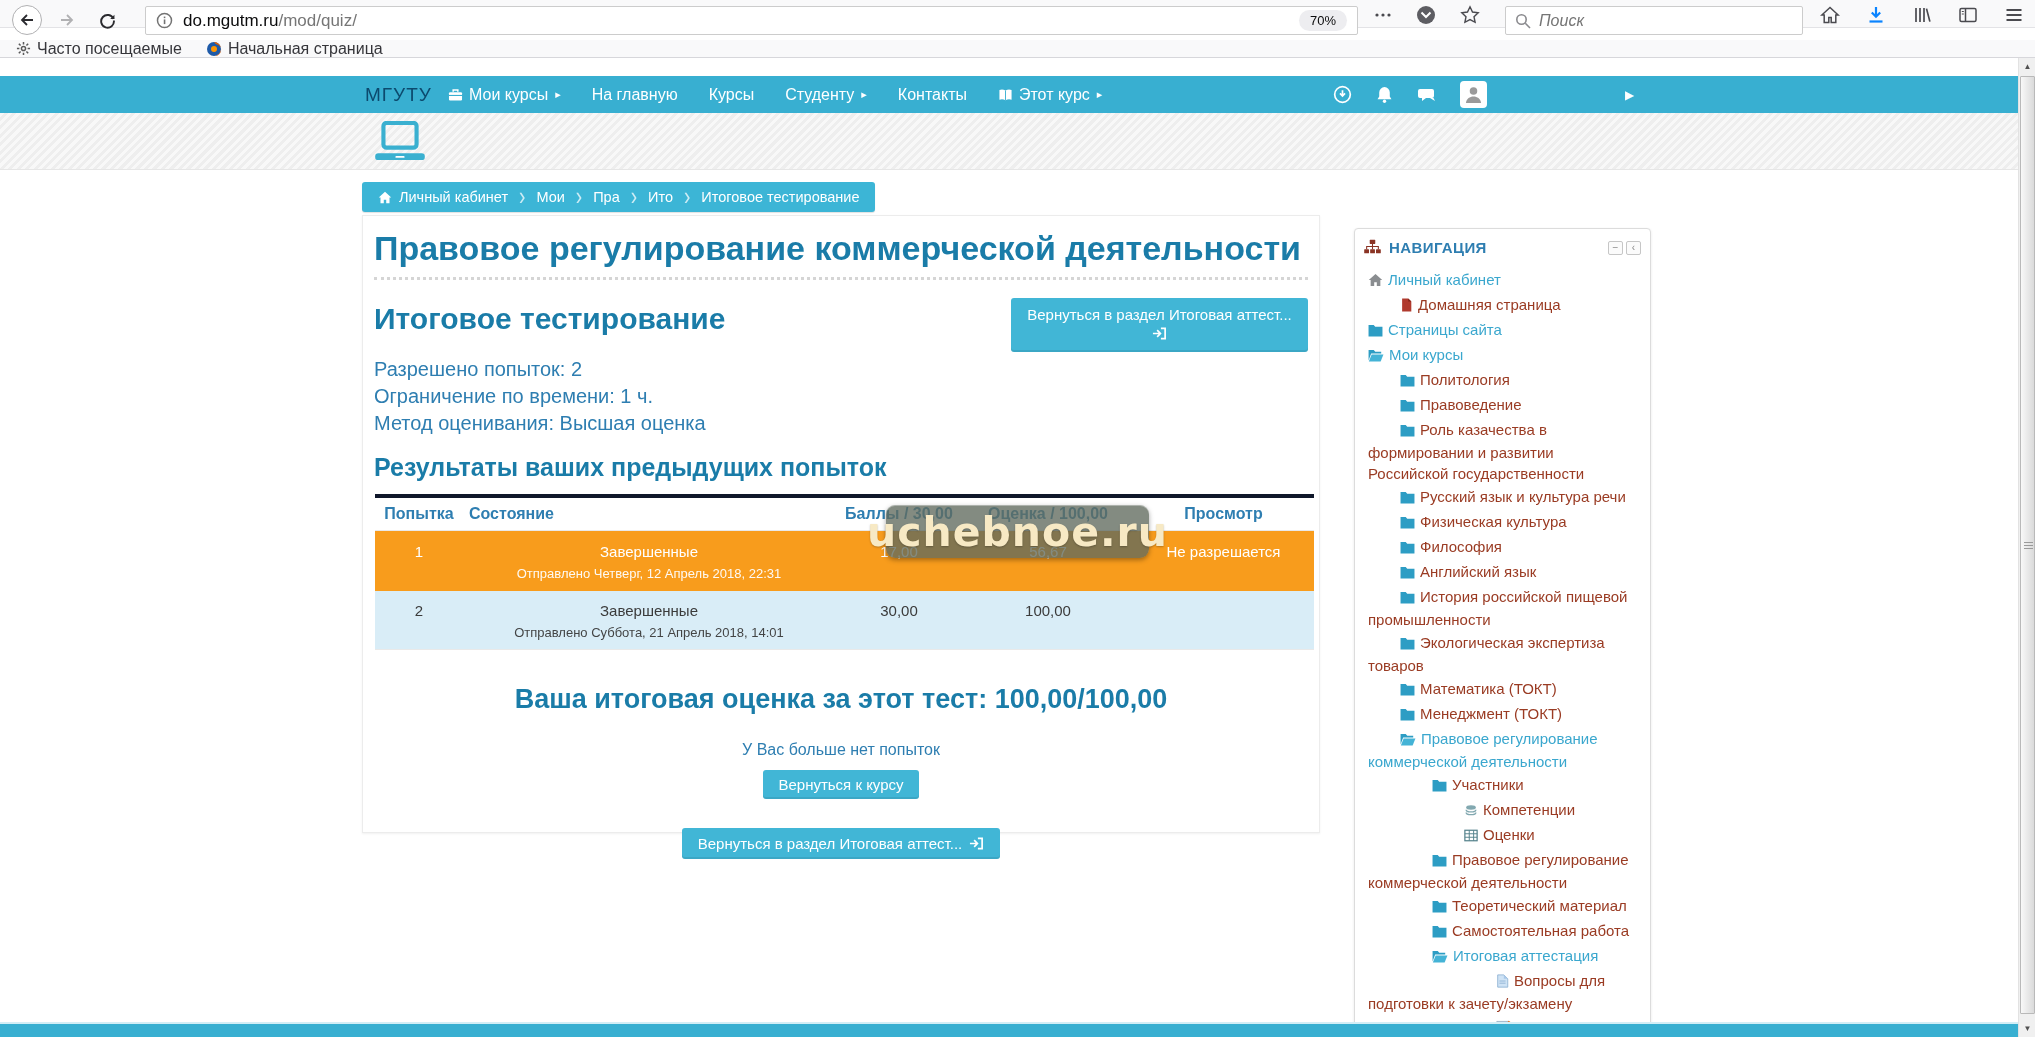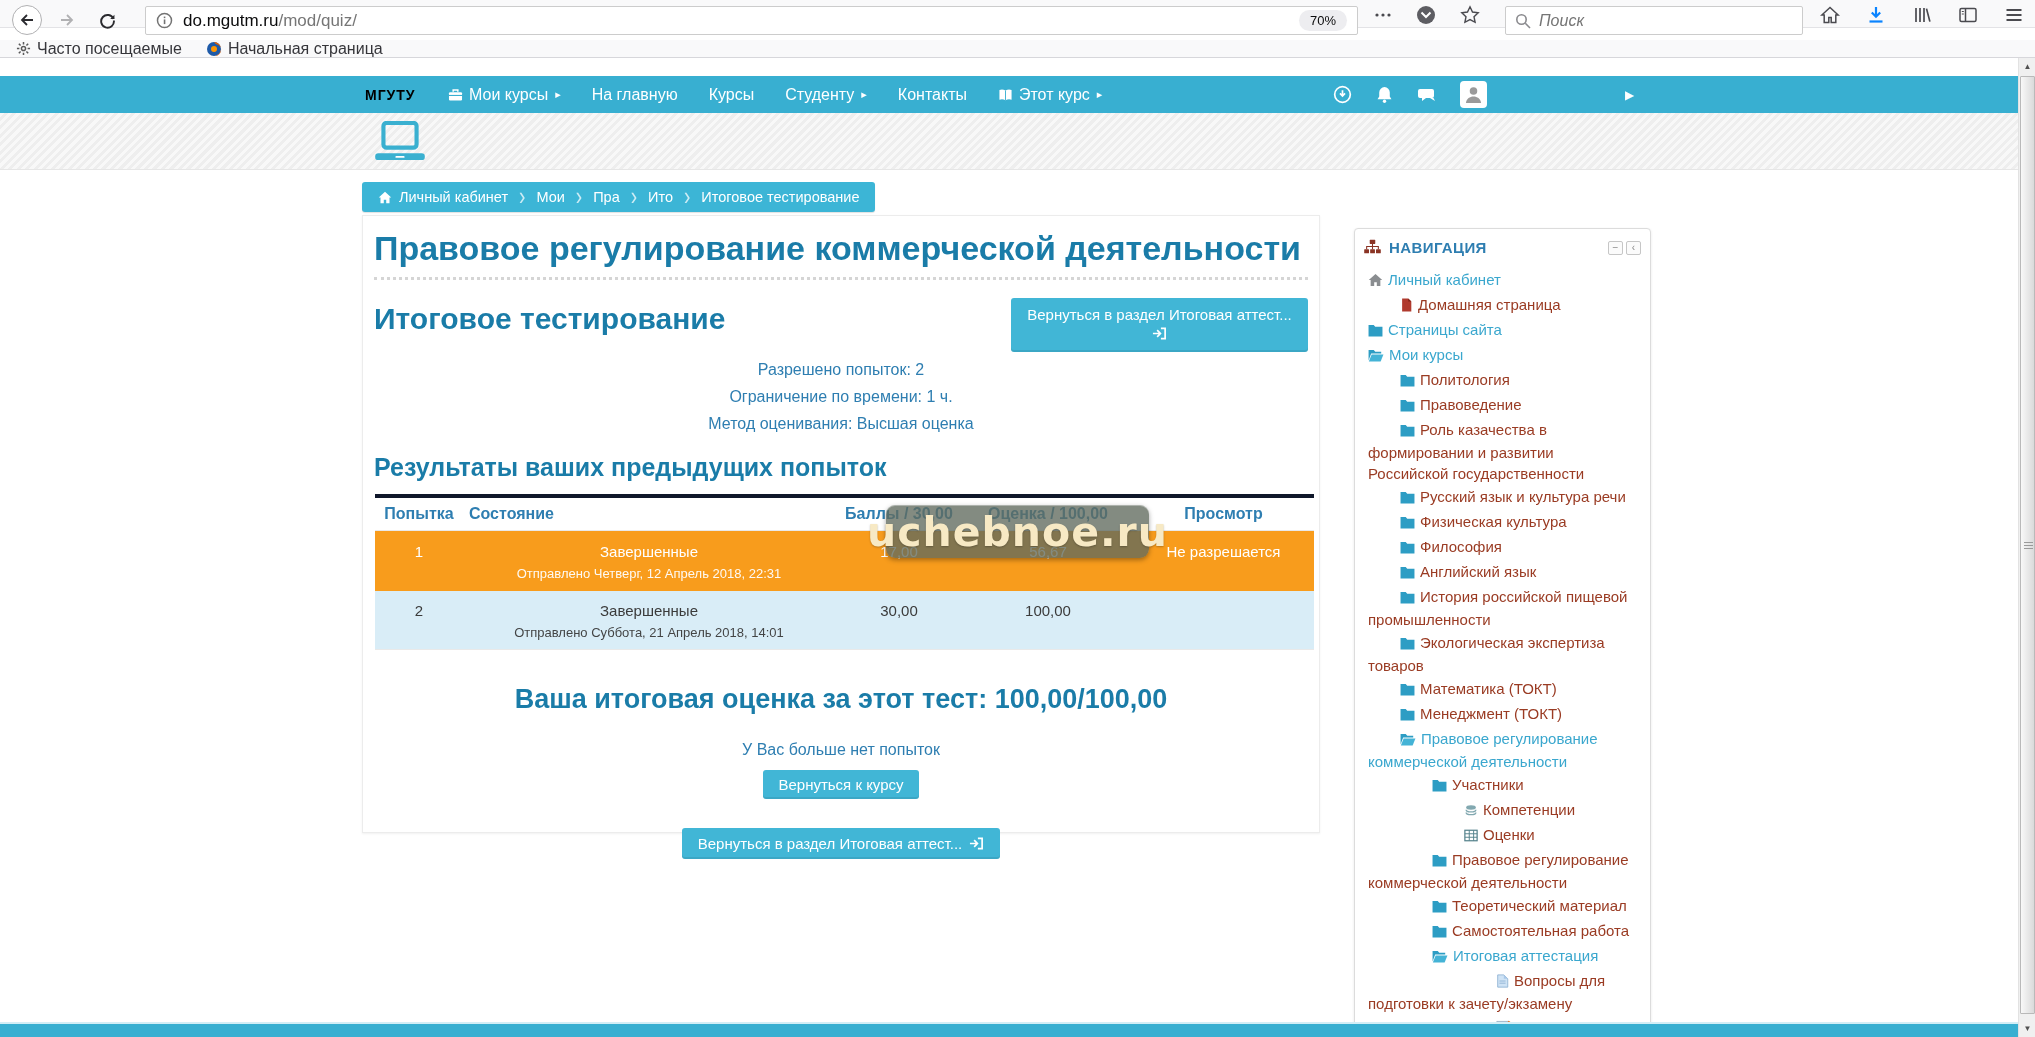--- a/index.html
+++ b/index.html
@@ -21,21 +21,21 @@
   .zoom-pill{margin-left:auto;background:#ededf0;border-radius:11px;font-size:13px;color:#0c0c0d;padding:3px 11px;}
   .ico-row{position:absolute;top:5px;display:flex;gap:22px;align-items:center;color:#4a4a4f;}
   .searchbar{position:absolute;left:1505px;top:6px;width:298px;height:29px;background:#fff;border:1px solid #ccc;border-radius:2px;display:flex;align-items:center;padding:0 9px;gap:8px;}
   .searchbar input{border:none;outline:none;font-style:italic;font-size:16px;color:#777;width:220px;font-family:"Liberation Sans",sans-serif;background:transparent;}
   .bookmarksbar{position:absolute;left:0;top:40px;width:2035px;height:18px;background:#f9f9fa;border-bottom:1px solid #d7d7db;display:flex;align-items:center;gap:10px;padding-left:16px;}
   .bm{display:flex;align-items:center;gap:6px;font-size:16px;color:#35353a;cursor:pointer;}
   .bm+.bm{margin-left:14px;}
   
   .page{position:absolute;left:0;top:58px;width:2018px;height:979px;background:#fff;}
   .navbar{position:absolute;left:0;top:18px;width:2018px;height:37px;background:var(--accent);}
-  .logo{position:absolute;left:365px;top:0;height:37px;display:flex;align-items:center;color:#000000;font-size:14px;font-weight:bold;letter-spacing:1px;cursor:pointer;}
+  .logo{position:absolute;left:365px;top:0;height:37px;display:flex;align-items:center;color:#0c4a6e;font-size:19px;font-weight:normal;letter-spacing:1px;cursor:pointer;}
   .nav-items{position:absolute;left:448px;top:0;height:37px;display:flex;align-items:center;gap:31px;}
   .nav-item{display:flex;align-items:center;gap:6px;color:#fff;font-size:16px;cursor:pointer;white-space:nowrap;}
   .nav-item .caret{font-size:11px;margin-left:1px;}
   .nav-icons{position:absolute;left:1333px;top:0;height:37px;display:flex;align-items:center;gap:23px;}
   .nav-icons .nic{color:#fff;display:flex;cursor:pointer;}
   .avatar-box{width:27px;height:27px;background:#fff;border-radius:4px;display:flex;align-items:center;justify-content:center;cursor:pointer;}
   .nav-arrow{position:absolute;left:1625px;top:0;height:37px;display:flex;align-items:center;color:#fff;font-size:12px;cursor:pointer;}
   .band{position:absolute;left:0;top:55px;width:2018px;height:57px;background:repeating-linear-gradient(135deg,#f8f8f8 0 3px,#eeeeee 3px 6px);border-bottom:1px solid #e6e6e6;}
   .laptop{position:absolute;left:370px;top:8px;}
   
@@ -43,21 +43,21 @@
   .bc-link{color:#fff;font-size:14.5px;display:flex;align-items:center;gap:7px;cursor:pointer;white-space:nowrap;}
   .bc-sep{color:rgba(255,255,255,.75);font-size:19px;margin:0 11px;transform:scaleY(1.35);}
   
   .card{position:absolute;left:362px;top:157px;width:958px;height:618px;background:#fff;border:1px solid #ececec;box-shadow:0 1px 2px rgba(0,0,0,.06);padding:14px 11px 0;}
   .h1{font-size:34px;line-height:37px;font-weight:bold;color:var(--heading);}
   .dotted{border:none;border-top:3px dotted #d5d5d5;margin:10px 0 18px;}
   .quizrow{display:flex;justify-content:space-between;align-items:flex-start;}
   .h2{font-size:30px;font-weight:bold;color:var(--heading);margin-top:4px;}
   .btn{background:#41b6d6;color:#fff;border:none;border-radius:3px;font-family:"Liberation Sans",sans-serif;cursor:pointer;}
   .btn-top{width:297px;min-height:54px;font-size:15px;padding:8px 10px;display:flex;flex-direction:column;align-items:center;gap:3px;box-shadow:inset 0 -2px 0 rgba(0,0,0,.08);}
-  .infoblock{margin-top:4px;text-align:center;font-size:16px;color:var(--info-text);line-height:27px;}
+  .infoblock{margin-top:4px;text-align:left;font-size:20px;color:var(--info-text);line-height:27px;}
   .h3{font-size:25px;font-weight:bold;color:var(--heading);margin:16px 0 12px;}
   table.attempts{border-collapse:collapse;width:939px;margin-left:1px;}
   table.attempts th{font-size:16px;font-weight:bold;color:var(--info-text);padding:7px 6px;border-top:4px solid #0f172a;border-bottom:1px solid #e9e9e9;text-align:center;}
   table.attempts th.cL{text-align:left;}
   table.attempts td{font-size:15px;padding:7px 6px;vertical-align:top;text-align:center;}
   tr.row-hl{background:var(--row-highlight);color:#fff;}
   tr.row-hl td{padding-top:12px;padding-bottom:10px;}
   tr.row-alt{background:var(--row-alt);color:#3b3b3b;border-bottom:1px solid #e9e9e9;}
   tr.row-alt td{padding-top:11px;padding-bottom:9px;}
   td.state-cell{text-align:left;}

